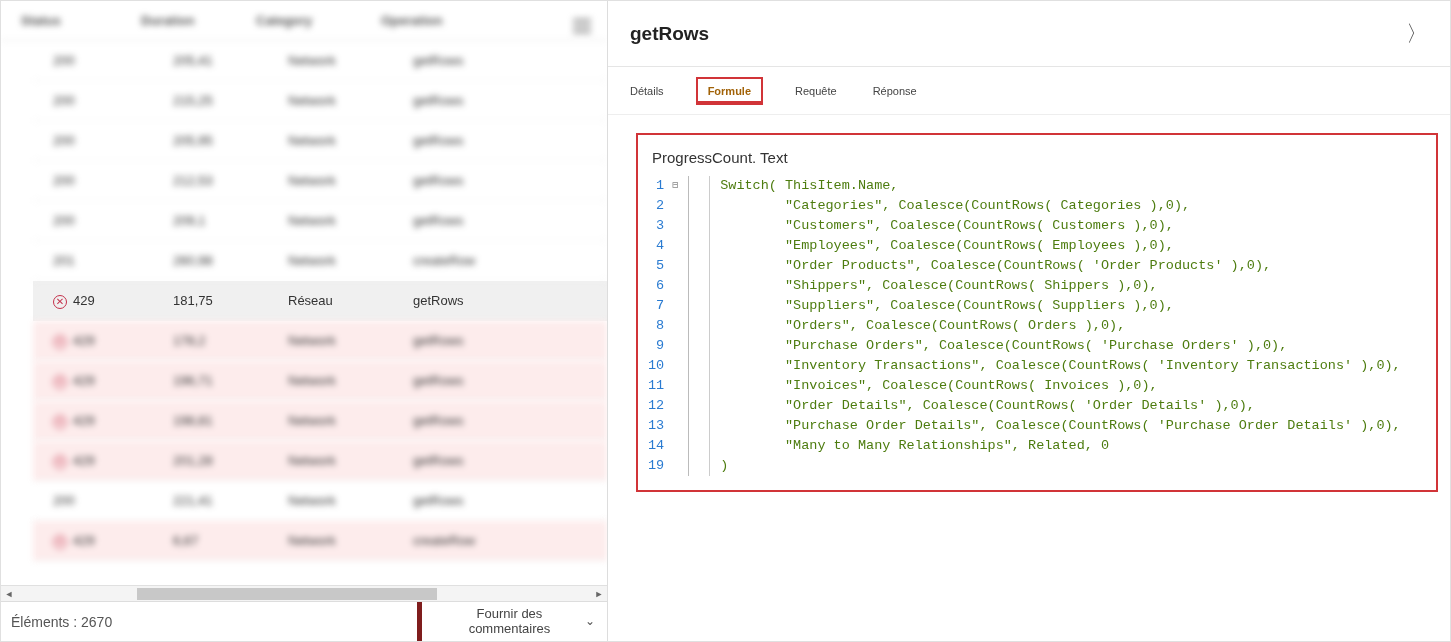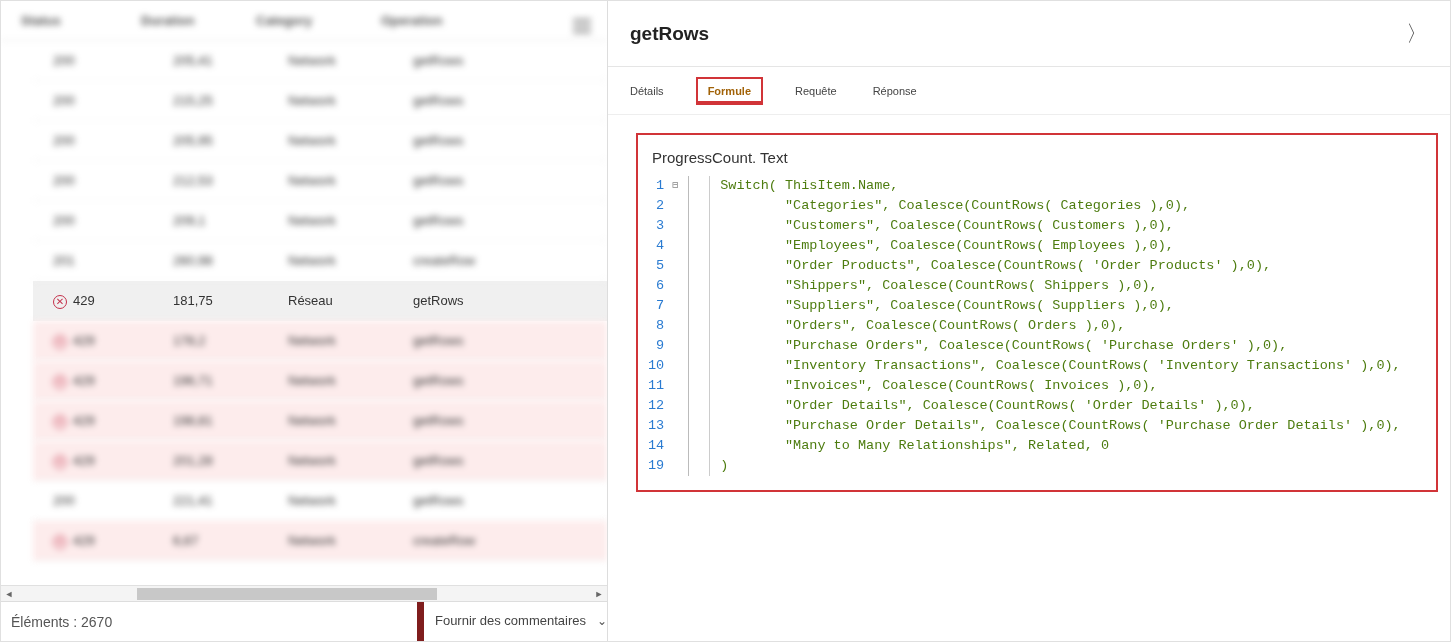--- a/index.html
+++ b/index.html
@@ -95,25 +95,25 @@
   }
   .footer-left {
     flex: 1;
     display: flex;
     align-items: center;
     padding-left: 10px;
     color: #555;
   }
   .footer-right {
     width: 190px;
-    border-left: 7px solid #7f1d1d;
+    border-left: 5px solid #7f1d1d;
     display: flex;
     align-items: center;
     justify-content: flex-end;
-    padding: 0 0;
+    padding: 0 12px;
     color: #444;
     text-align: center;
     line-height: 1.15;
     font-size: 13px;
   }
   .chev { font-size: 12px; color: #555; }
 
   .right-panel {
     flex: 1;
     display: flex;

